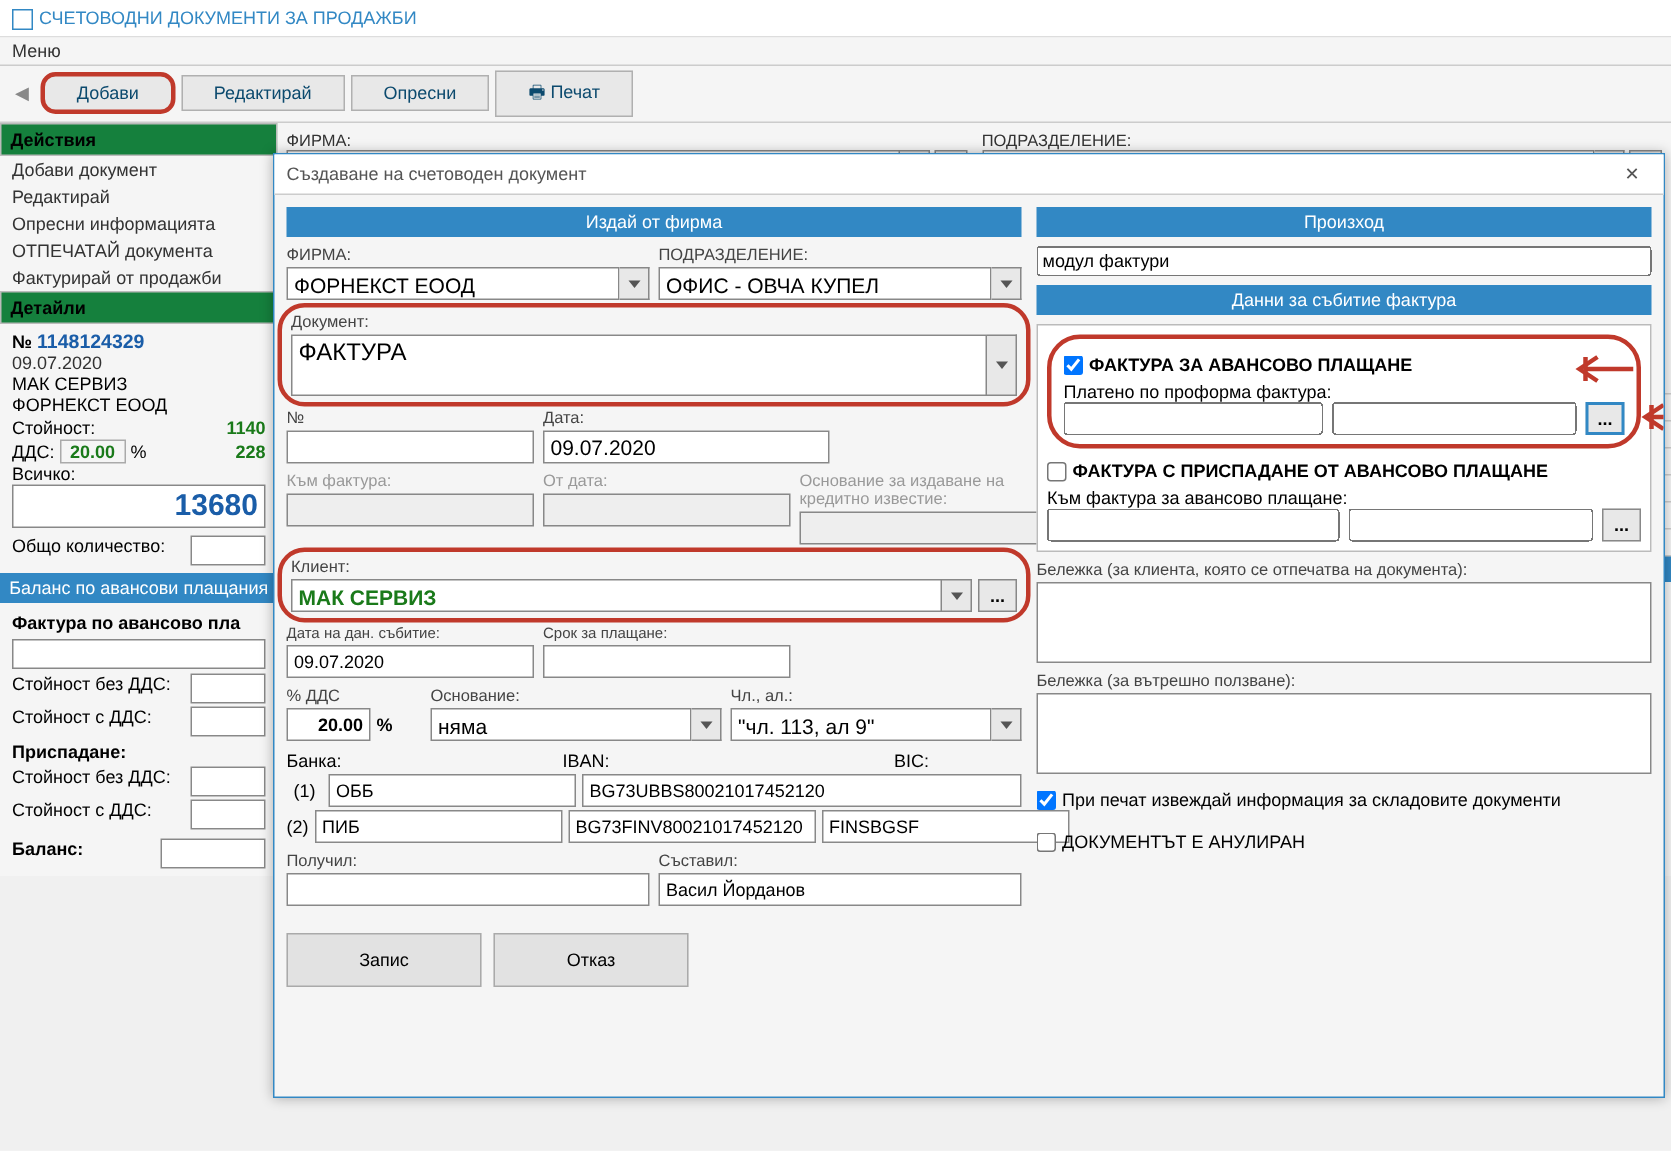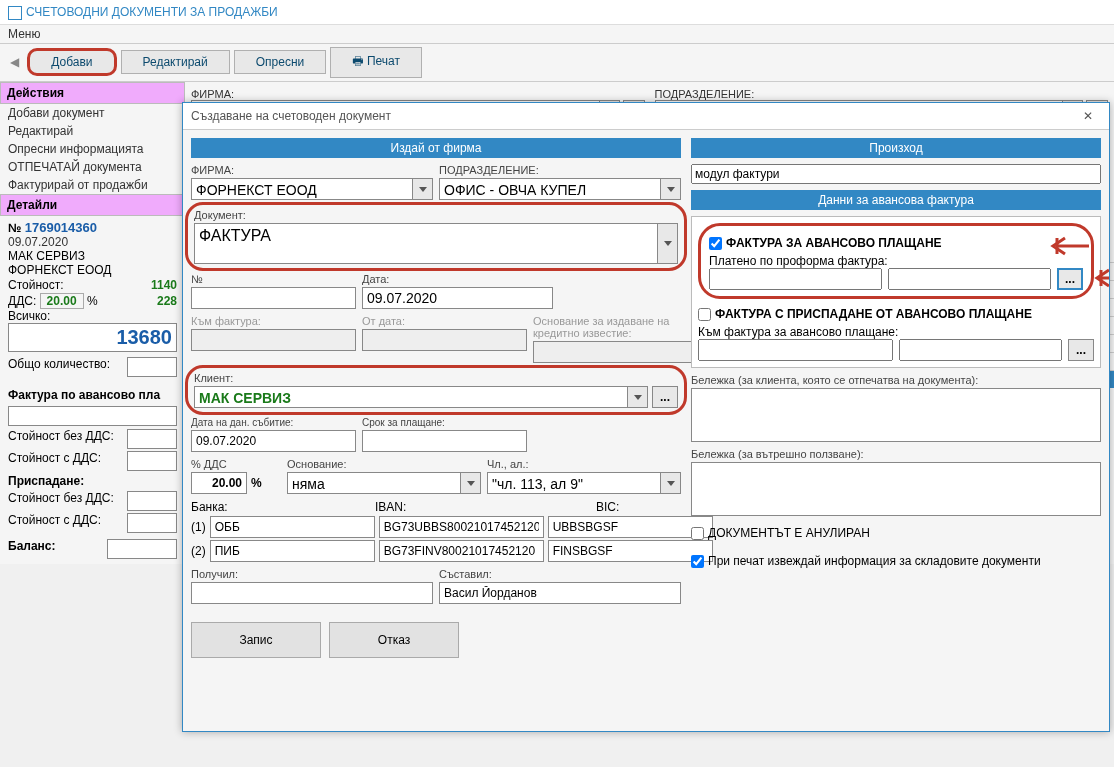--- a/index.html
+++ b/index.html
@@ -5,21 +5,21 @@
   * { box-sizing: border-box; font-family: Tahoma, Verdana, sans-serif; font-size: 12px; }
   body { margin: 0; background: #f0f0f0; width: 1114px; height: 767px; overflow: hidden; position: relative; }
   .window-title { background: #fff; color: #3288c4; padding: 4px 8px; border-bottom: 1px solid #ddd; font-size: 13px; }
   .window-title .icon { display:inline-block; width:14px; height:14px; border:1px solid #3288c4; margin-right:4px; vertical-align:middle;}
   .menu-bar { background: #f5f5f5; padding: 2px 8px; color: #333; font-size: 12px;}
   .toolbar { background: #f5f5f5; border-top:1px solid #ccc; border-bottom:1px solid #ccc; padding: 3px 6px; display:flex; gap:4px; align-items:center;}
   .toolbar-btn { border:1px solid #b0b0b0; background:#e8e8e8; padding:4px 21px; font-size:12px; color:#0c4a6e; cursor:pointer;}
   .toolbar-btn.highlight { border:3px solid #c0392b; border-radius:10px; }
   .main-cols { display:flex; }
   .left-panel { width: 185px; background:#f5f5f5; }
-  .section-hdr { background:#f0abfc; font-weight:bold; padding:3px 6px; border:1px solid #bbb;}
+  .section-hdr { background:#15803d; font-weight:bold; padding:3px 6px; border:1px solid #bbb;}
   .left-links { padding:0 8px; }
   .left-links div { color:#333; padding:2px 0; font-size:12px;}
   .details { padding:4px 8px; }
   .details .num { color:#1a5da8; font-weight:bold; font-size:13px;}
   .details .date { color:#333; font-size:12px;}
   .details-row { display:flex; justify-content:space-between; padding:1px 0;}
   .green { color:#1a7a1a; font-weight:bold;}
   .blue-big { color:#1a5da8; font-size:20px; font-weight:bold; text-align:right;}
   .blue-hdr { background:#3288c4; color:#fff; text-align:center; padding:3px 0; font-size:12px;}
   .input-sm { border:1px solid #888; background:#fff; height:20px; padding:1px 4px;}
@@ -87,39 +87,40 @@
     <div class="section-hdr">Действия</div>
     <div class="left-links">
       <div>Добави документ</div>
       <div>Редактирай</div>
       <div>Опресни информацията</div>
       <div>ОТПЕЧАТАЙ документа</div>
       <div>Фактурирай от продажби</div>
     </div>
     <div class="section-hdr">Детайли</div>
     <div class="details">
-      <div><span style="font-weight:bold;">№ </span><span class="num">1769014360</span></div>
+      <div><span style="font-weight:bold;">№ </span><span class="num">1148124329</span></div>
       <div class="date">09.07.2020</div>
       <div>МАК СЕРВИЗ</div>
       <div>ФОРНЕКСТ ЕООД</div>
       <div class="details-row">
           <span>Стойност:</span>
           <span class="green">1140</span>
         </div>
       <div class="details-row">
           <span><span>ДДС:</span> <span class="green" style="border:1px solid #aaa;padding:0 6px;">20.00</span> <span>%</span></span>
           <span class="green">228</span>
         </div>
       <div>Всичко:</div>
       <div class="blue-big" style="border:1px solid #888;background:#fff;padding:2px 4px;">13680</div>
       <div class="details-row" style="margin-top:4px;">
           <span>Общо количество:</span>
           <span class="input-sm" style="width:50px;display:inline-block;"></span>
         </div>
     </div>
+    <div class="blue-hdr">Баланс по авансови плащания</div>
     <div class="details">
       <div style="font-weight:bold;padding:2px 0;">Фактура по авансово пла</div>
       <div style="border:1px solid #888;background:#fff;height:20px;margin:2px 0;"></div>
       <div class="details-row">
           <span>Стойност без ДДС:</span>
           <span class="input-sm" style="width:50px;display:inline-block;"></span>
         </div>
       <div class="details-row">
           <span>Стойност с ДДС:</span>
           <span class="input-sm" style="width:50px;display:inline-block;"></span>
@@ -297,21 +298,20 @@
       <div>
         <div class="row-f">
           <span style="flex:0 0 178px;" class="flabel">Банка:</span>
           <span style="flex:1;" class="flabel">IBAN:</span>
           <span style="flex:0 0 85px;" class="flabel">BIC:</span>
         </div>
         <div class="bank-row">
             <span class="num">(1)</span>
             <input class="b" value="ОББ" style="">
             <input class="ib" value="BG73UBBS80021017452120" style="">
-            <input class="bic" value="UBBSBGSF" style="">
           </div>
         <div class="bank-row">
             <span class="num">(2)</span>
             <input class="b" value="ПИБ" style="">
             <input class="ib" value="BG73FINV80021017452120" style="">
             <input class="bic" value="FINSBGSF" style="">
           </div>
       </div>
       <div class="row-f">
         <div class="field" style="flex:1;">
@@ -325,21 +325,21 @@
       </div>
       <div class="btn-row">
         <button class="big-btn">Запис</button>
         <button class="big-btn">Отказ</button>
       </div>
     </div>
 
     <div class="dlg-right">
       <div class="hdr-blue">Произход</div>
       <input class="finput" style="font-size: 12px;" value="модул фактури">
-      <div class="hdr-blue">Данни за авансова фактура</div>
+      <div class="hdr-blue">Данни за събитие фактура</div>
       <div class="box" style="position:relative;">
         <div class="adv-highlight" style="position:relative;">
           <div class="chk-row bold" style="position:relative;">
               <input type="checkbox" checked="" style="">
               <label>ФАКТУРА ЗА АВАНСОВО ПЛАЩАНЕ</label>
             <svg class="arrow" style="position:absolute; right:-6px; top:0;">
                 <line x1="44" y1="10" x2="12" y2="10"></line>
                 <polyline points="20,2 8,10 20,18"></polyline>
                 <line x1="12" y1="2" x2="12" y2="18"></line>
               </svg>
@@ -369,22 +369,22 @@
       </div>
       <div class="field">
           <span class="flabel">Бележка (за клиента, която се отпечатва на документа):</span>
           <div class="textarea"></div>
         </div>
       <div class="field">
           <span class="flabel">Бележка (за вътрешно ползване):</span>
           <div class="textarea"></div>
         </div>
       <div class="chk-row">
+          <input type="checkbox" checked="" style="">
+          <label>При печат извеждай информация за складовите документи</label>
+        </div>
+      <div class="chk-row">
           <input type="checkbox" style="">
           <label>ДОКУМЕНТЪТ Е АНУЛИРАН</label>
         </div>
-      <div class="chk-row">
-          <input type="checkbox" checked="" style="">
-          <label>При печат извеждай информация за складовите документи</label>
-        </div>
     </div>
   </div>
 </div>
 
 </body></html>

